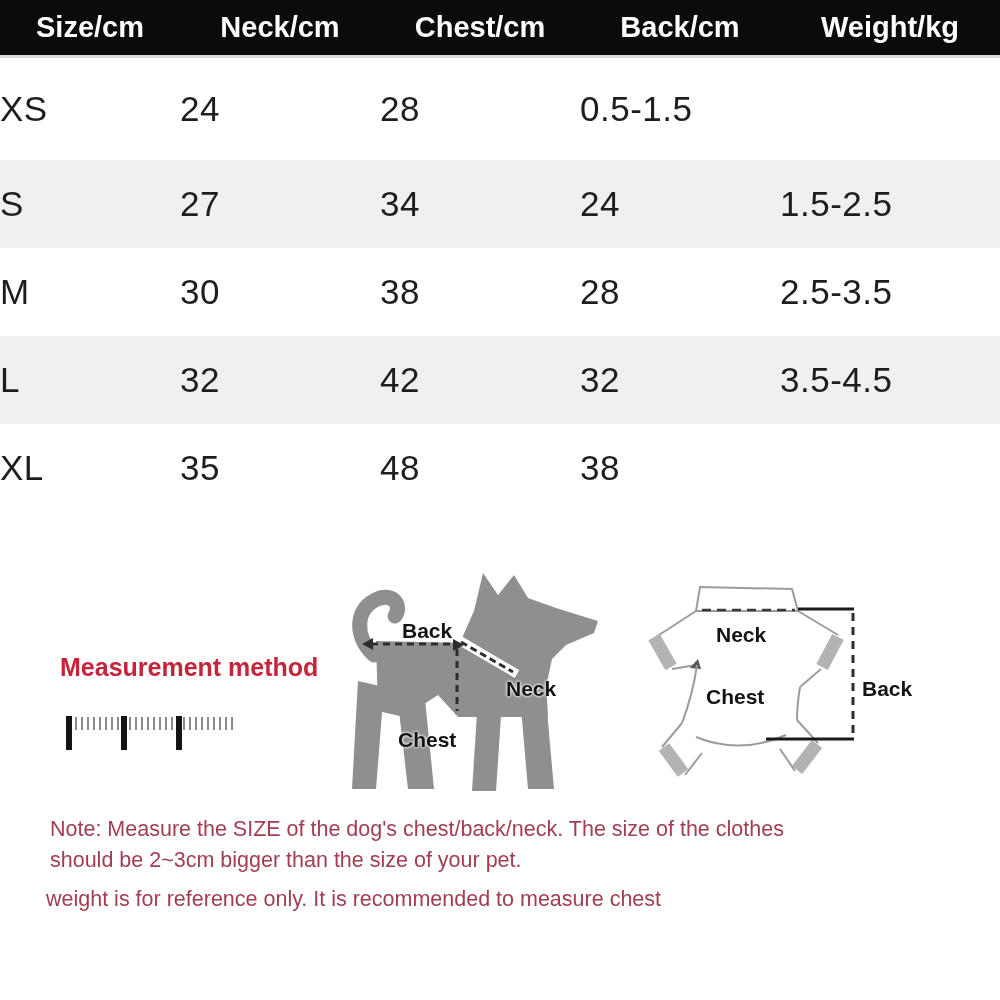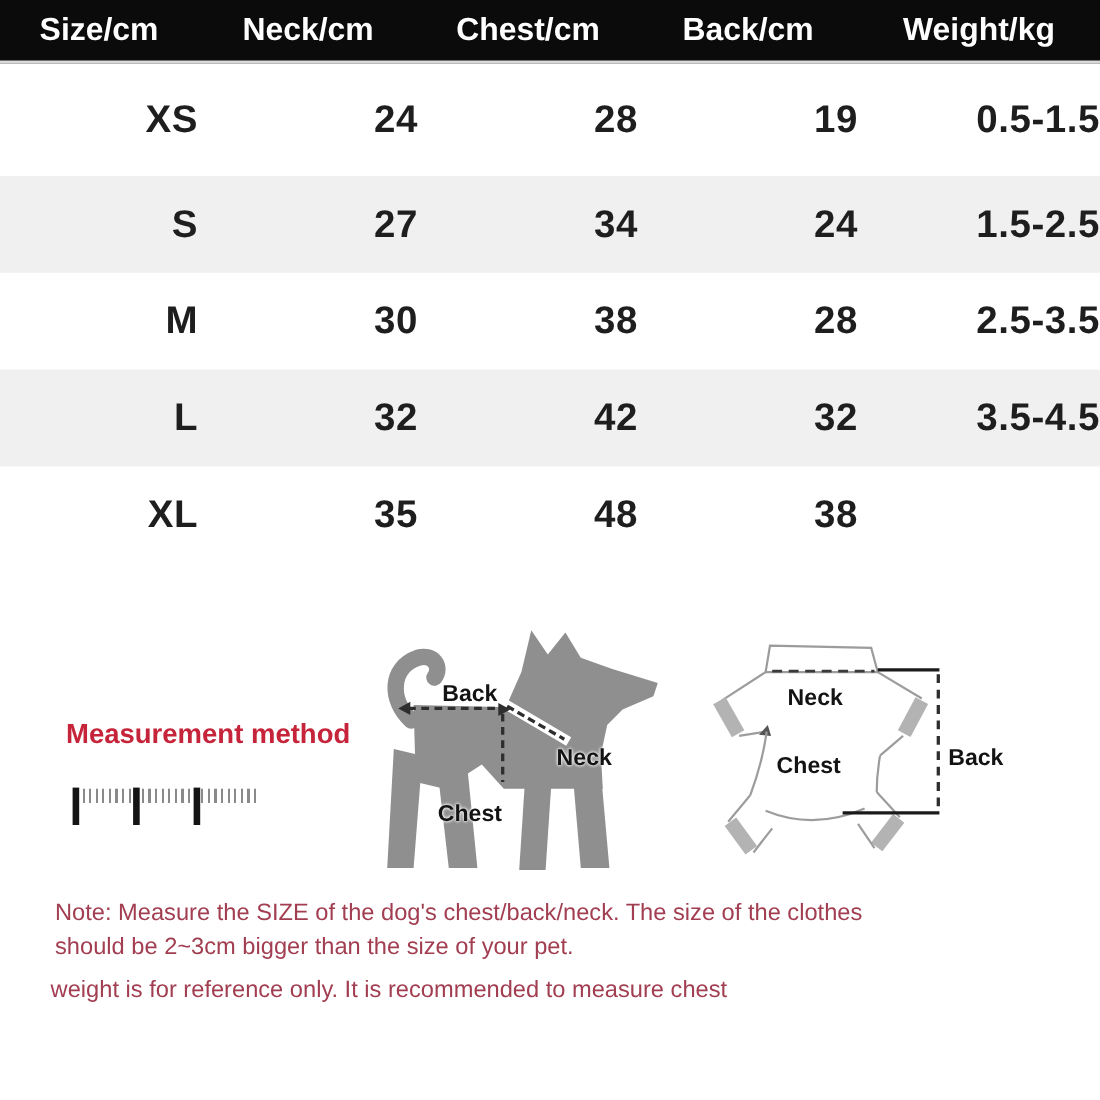--- a/index.html
+++ b/index.html
@@ -9,21 +9,21 @@
   .page { position: absolute; inset: 0; background: #fff; }
 
   
   .size-table { position: absolute; left: 0; top: 0; width: 1000px; }
   .t-row { display: grid; grid-template-columns: 18% 20% 20% 20% 22%; align-items: center; }
   .t-head { background: #0b0b0b; height: 58px; border-bottom: 3px solid #d9d9d9; }
   .t-head .cell { color: #ffffff; font-weight: 700; font-size: 29px; text-align: center; }
   .t-body-row { height: 88px; }
   .t-body-row.first { height: 102px; }
   .t-body-row.alt { background: #f0f0f0; }
-  .t-body-row .cell { color: #1e1e1e; font-weight: 700; font-size: 35px; text-align: right; letter-spacing: 0.5px; }
+  .t-body-row .cell { color: #1e1e1e; font-weight: 400; font-size: 35px; text-align: left; letter-spacing: 0.5px; }
 
   
   .measure-title { position: absolute; left: 60px; top: 653px; font-size: 25px; font-weight: 700; color: #c5243a; }
 
   .ruler { position: absolute; left: 66px; top: 716px; width: 168px; height: 34px; }
   .ruler .ticks { position: absolute; left: 9px; top: 1px; width: 158px; height: 13px;
     background: repeating-linear-gradient(to right, #8a8a8a 0 2px, transparent 2px 6px); }
   .ruler .bar { position: absolute; top: 0; width: 6px; height: 34px; background: #141414; }
   .ruler .b1 { left: 0; } .ruler .b2 { left: 55px; } .ruler .b3 { left: 110px; }
 
@@ -58,21 +58,20 @@
       <div class="cell">Neck/cm</div>
       <div class="cell">Chest/cm</div>
       <div class="cell">Back/cm</div>
       <div class="cell">Weight/kg</div>
     </div>
 
     <div class="t-row t-body-row first">
       <div class="cell">XS</div>
       <div class="cell">24</div>
       <div class="cell">28</div>
-      <div class="cell">19</div>
       <div class="cell">0.5-1.5</div>
     </div>
 
     <div class="t-row t-body-row alt">
       <div class="cell">S</div>
       <div class="cell">27</div>
       <div class="cell">34</div>
       <div class="cell">24</div>
       <div class="cell">1.5-2.5</div>
     </div>

